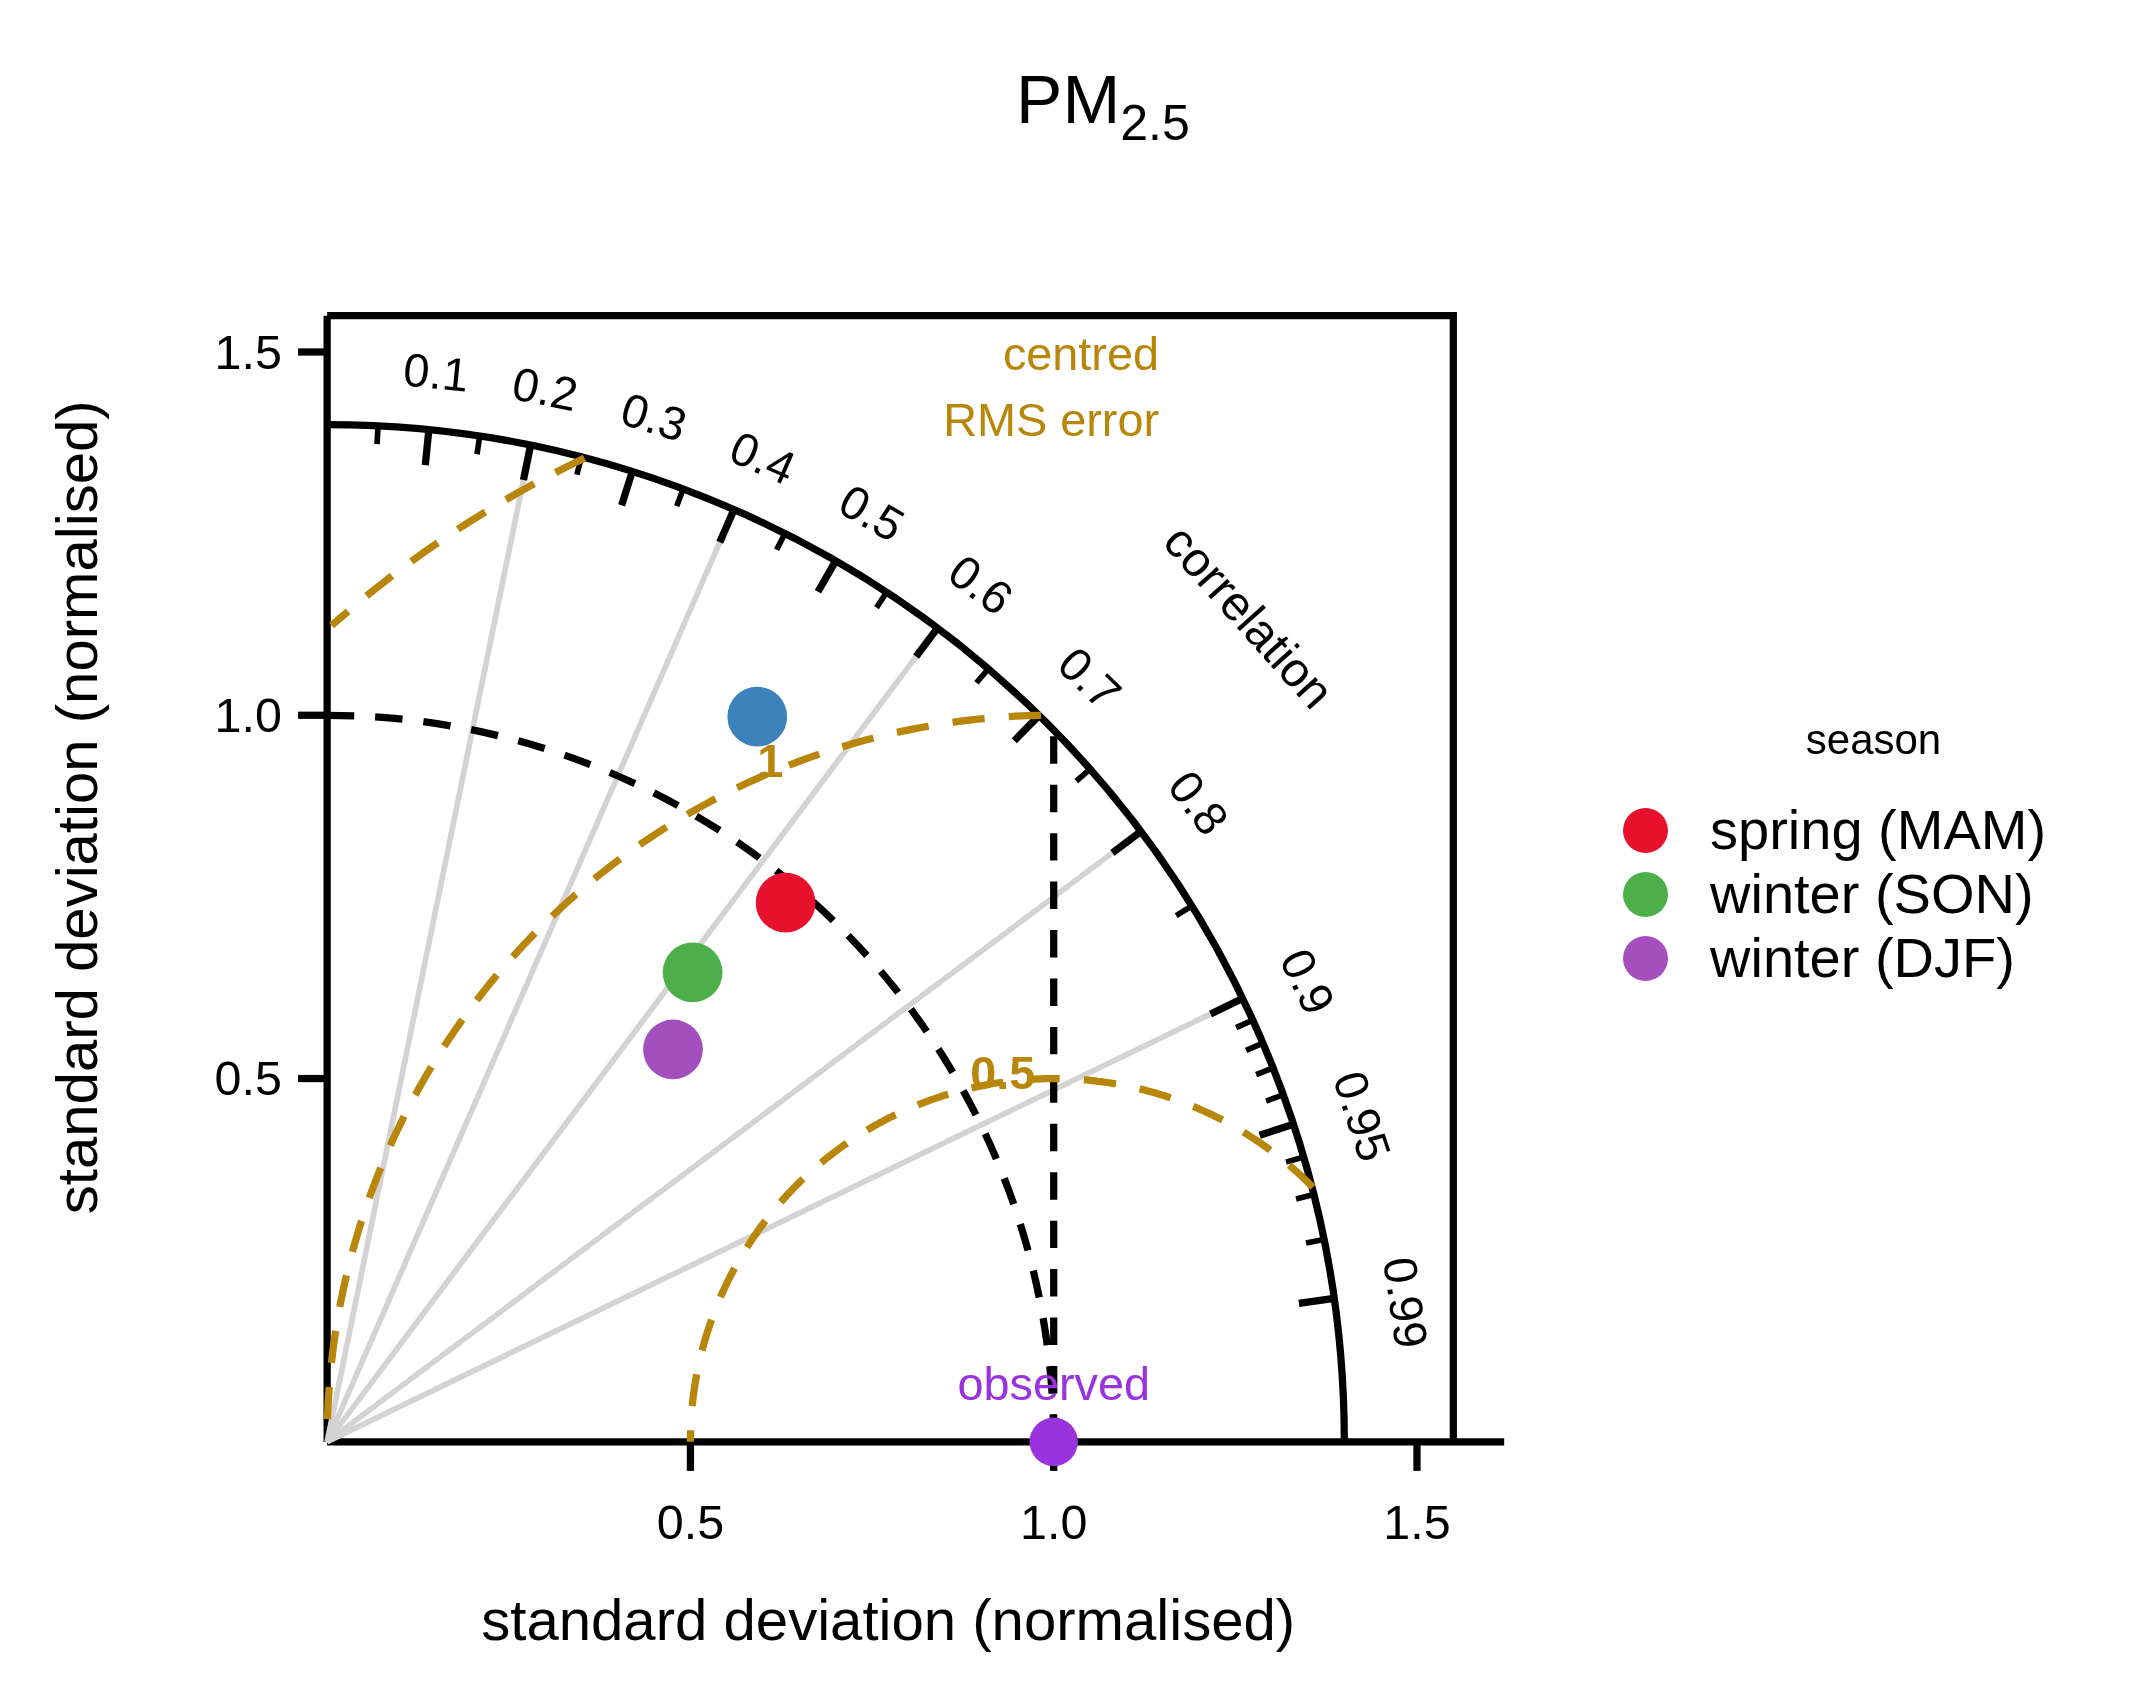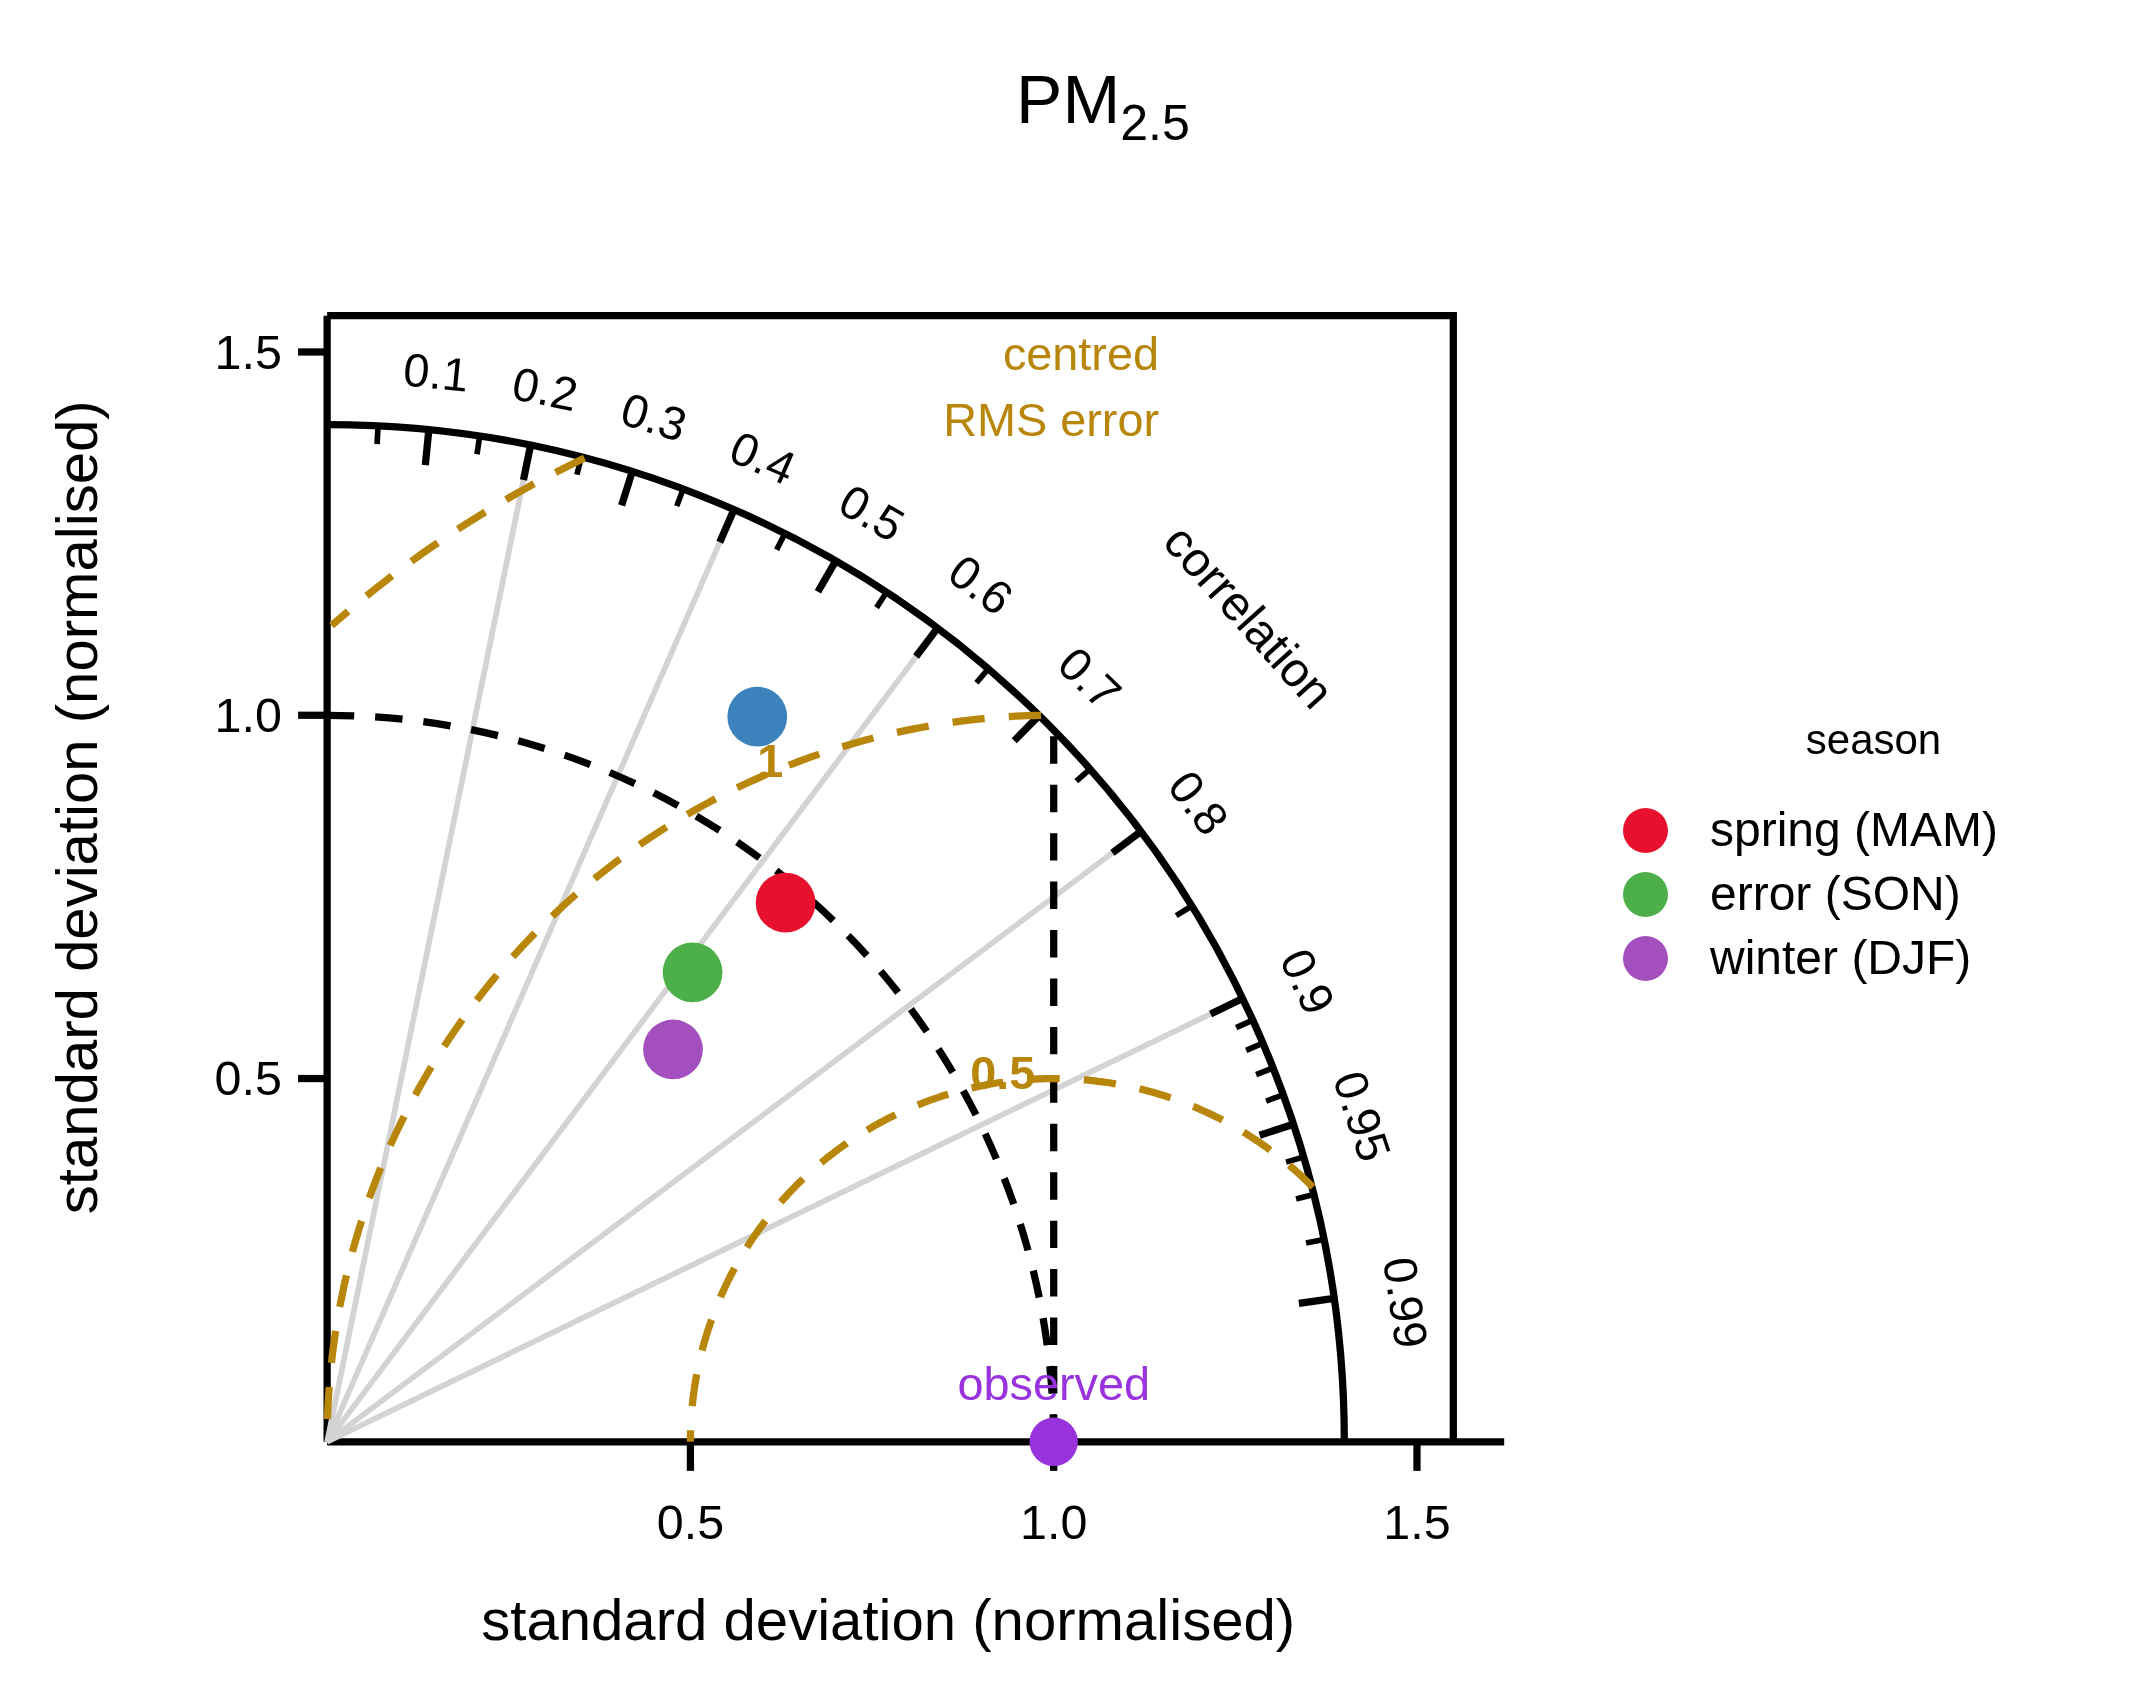--- a/index.html
+++ b/index.html
@@ -4,21 +4,21 @@
 <style>
   html,body{margin:0;padding:0;background:#ffffff;}
   body{width:2151px;height:1705px;overflow:hidden;
        font-family:"Liberation Sans","DejaVu Sans",sans-serif;color:#000;}
   #root{position:relative;width:2151px;height:1705px;}
   #plot{position:absolute;left:0;top:0;}
   .legend{position:absolute;left:1623px;top:710px;width:501px;}
   .legend-title{font-size:42px;text-align:center;margin:9px 0 37px 0;line-height:1;}
   .legend-row{display:flex;align-items:center;height:64px;}
   .legend-dot{width:45px;height:45px;border-radius:50%;flex:0 0 auto;margin-right:42px;}
-  .legend-label{font-size:48px;line-height:1;white-space:nowrap;}
+  .legend-label{font-size:56px;line-height:1;white-space:nowrap;}
 </style>
 </head>
 <body>
 
 <div id="root">
   <svg id="plot" width="2151" height="1705" viewBox="0 0 2664 2112">
       <path d="M 405 391 L 405 1786" stroke="#000" stroke-width="9" fill="none"></path>
       <path d="M 405 1786 L 1863 1786" stroke="#000" stroke-width="9" fill="none"></path>
       <path d="M 405 391 L 1800 391 L 1800 1786" stroke="#000" stroke-width="9" fill="none"></path>
       <path d="M 855 1786 L 855 1822" stroke="#000" stroke-width="9"></path>
@@ -99,21 +99,21 @@
     </svg>
 
   <div class="legend">
     <div class="legend-title">season</div>
     <div class="legend-row">
       <span class="legend-dot" id="sw0" style="background: rgb(232, 17, 45);"></span>
       <span class="legend-label">spring (MAM)</span>
     </div>
     <div class="legend-row">
       <span class="legend-dot" id="sw2" style="background: rgb(77, 175, 74);"></span>
-      <span class="legend-label">error (SON)</span>
+      <span class="legend-label">winter (SON)</span>
     </div>
     <div class="legend-row">
       <span class="legend-dot" id="sw3" style="background: rgb(164, 79, 190);"></span>
       <span class="legend-label">winter (DJF)</span>
     </div>
   </div>
 </div>
 
 
 </body></html>

